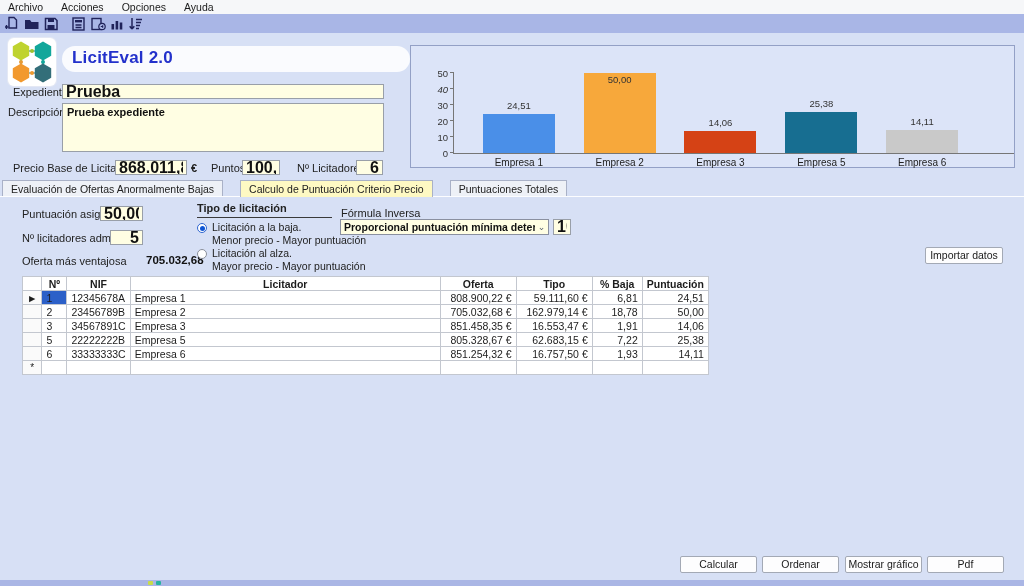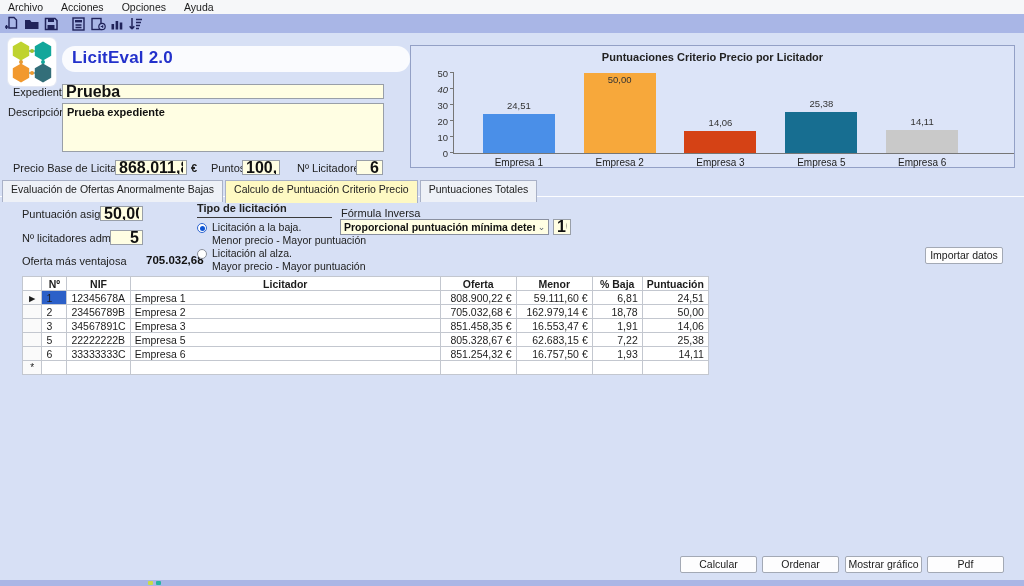--- a/index.html
+++ b/index.html
@@ -51,21 +51,21 @@
   .bcol{position:relative;width:72px;height:100%;display:flex;align-items:flex-end;
     justify-content:center;}
   .bar{width:72px;}
   .bval{position:absolute;width:100%;text-align:center;font-size:9.5px;color:#333;}
   .xlab{position:absolute;top:calc(100% + 4px);width:120%;left:-10%;text-align:center;
     font-size:10px;color:#222;}
   .axis-ext{position:absolute;left:575px;top:107px;width:28px;height:1px;background:#767676;}
   
   .tabbar{position:absolute;left:2px;top:180px;display:flex;z-index:3;}
   .tab{font-size:10.5px;color:#222;background:#eef1f7;border:1px solid #a9b1c7;
-    border-bottom:none;padding:2px 8px 6px;margin-right:2px;height:13px;white-space:nowrap;}
+    border-bottom:none;padding:2px 8px 0;margin-right:17px;height:13px;white-space:nowrap;}
   .tab.active{background:#fef9c3;position:relative;z-index:4;height:14px;}
   .tab-underline{position:absolute;left:0;top:196px;width:100%;height:1px;background:#fcfdff;}
   
   .radio-row{position:absolute;display:flex;align-items:flex-start;}
   .radio{width:10px;height:10px;border-radius:50%;background:#fff;border:1px solid #8a8f9a;
     margin:2px 5px 0 0;box-sizing:border-box;position:relative;flex:0 0 auto;}
   .radio.on{border-color:#2f66d0;}
   .radio.on::after{content:"";position:absolute;left:1.5px;top:1.5px;width:5px;height:5px;
     border-radius:50%;background:#0f55d4;}
   .rl{font-size:10.5px;line-height:12.5px;color:#222;}
@@ -176,21 +176,20 @@
 
 <div class="lbl" style="left:13px;top:162px;">Precio Base de Licitación</div>
 <input class="yellow r" style="left: 115px; top: 160px; width: 72px;" value="868.011,82">
 <div class="lbl" style="left:191px;top:162px;font-weight:bold;">€</div>
 <div class="lbl" style="left:211px;top:162px;">Puntos</div>
 <input class="yellow r" style="left: 242px; top: 160px; width: 38px;" value="100,00">
 <div class="lbl" style="left:297px;top:162px;">Nº Licitadores</div>
 <input class="yellow r" style="left: 356px; top: 160px; width: 27px;" value="6">
 
 <div class="chart-panel">
-  <div class="chart-title">Puntuaciones Criterio Precio por Licitador</div>
   <div class="plot" id="plot">
       <div class="ytick" style="bottom: 0%;">0</div>
       <div class="ymark" style="bottom: 0%;"></div>
       <div class="ytick" style="bottom: 20%;">10</div>
       <div class="ymark" style="bottom: 20%;"></div>
       <div class="ytick" style="bottom: 40%;">20</div>
       <div class="ymark" style="bottom: 40%;"></div>
       <div class="ytick" style="bottom: 60%;">30</div>
       <div class="ymark" style="bottom: 60%;"></div>
       <div class="ytick" style="bottom: 80%; font-style: italic;">40</div>
@@ -279,21 +278,21 @@
         <col style="width:50px">
         <col style="width:62px">
     </colgroup>
     <thead>
       <tr>
         <th class="selcell"></th>
         <th>Nº</th>
         <th>NIF</th>
         <th>Licitador</th>
         <th class="c">Oferta</th>
-        <th class="c">Menor</th>
+        <th class="c">Tipo</th>
         <th class="c">% Baja</th>
         <th class="c">Puntuación</th>
       </tr>
     </thead>
     <tbody>
         <tr>
           <td class="selcell">►</td>
           <td class="cell-selected">1</td>
           <td>12345678A</td>
           <td>Empresa 1</td>

